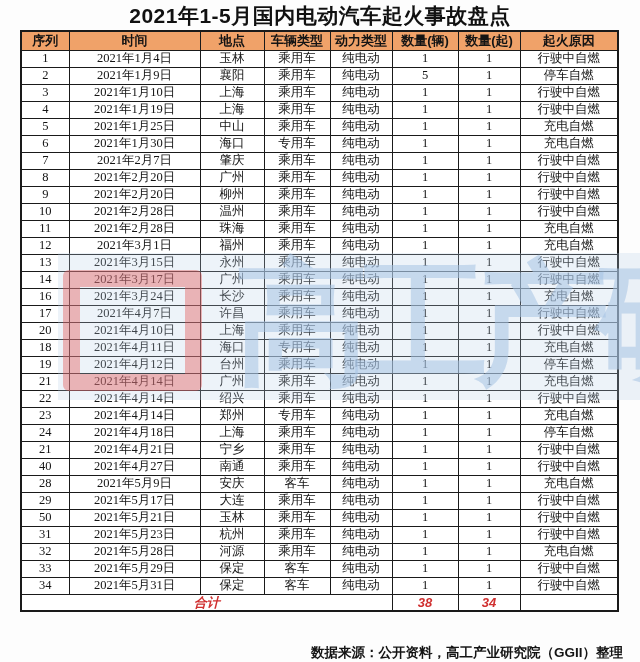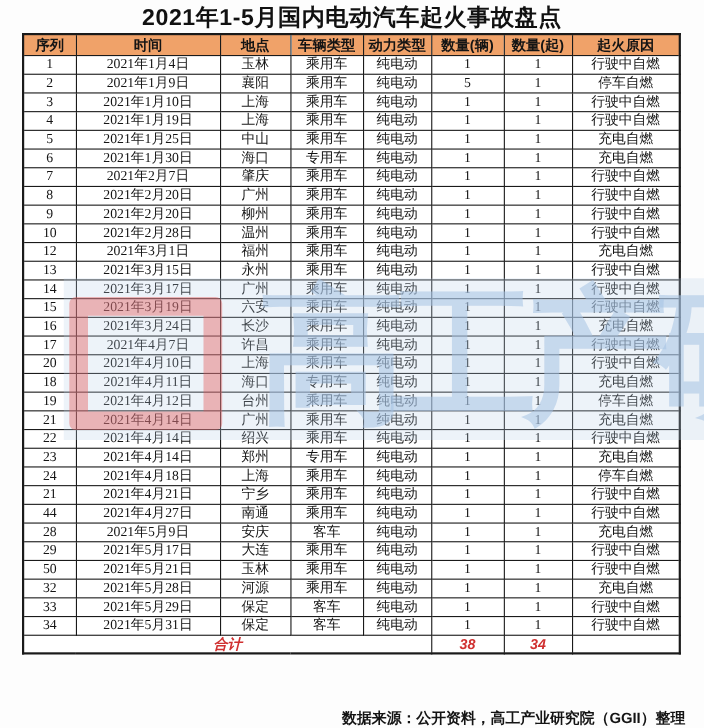--- a/index.html
+++ b/index.html
@@ -188,20 +188,30 @@
           <td>10</td>
           <td>2021年2月28日</td>
           <td>温州</td>
           <td>乘用车</td>
           <td>纯电动</td>
           <td>1</td>
           <td>1</td>
           <td>行驶中自燃</td>
         </tr>
         <tr>
+          <td>11</td>
+          <td>2021年2月28日</td>
+          <td>珠海</td>
+          <td>乘用车</td>
+          <td>纯电动</td>
+          <td>1</td>
+          <td>1</td>
+          <td>充电自燃</td>
+        </tr>
+        <tr>
           <td>12</td>
           <td>2021年3月1日</td>
           <td>福州</td>
           <td>乘用车</td>
           <td>纯电动</td>
           <td>1</td>
           <td>1</td>
           <td>充电自燃</td>
         </tr>
         <tr>
@@ -211,30 +221,20 @@
           <td>乘用车</td>
           <td>纯电动</td>
           <td>1</td>
           <td>1</td>
           <td>行驶中自燃</td>
         </tr>
         <tr>
           <td>14</td>
           <td>2021年3月17日</td>
           <td>广州</td>
-          <td>乘用车</td>
-          <td>纯电动</td>
-          <td>1</td>
-          <td>1</td>
-          <td>行驶中自燃</td>
-        </tr>
-        <tr>
-          <td>15</td>
-          <td>2021年3月19日</td>
-          <td>六安</td>
           <td>乘用车</td>
           <td>纯电动</td>
           <td>1</td>
           <td>1</td>
           <td>行驶中自燃</td>
         </tr>
         <tr>
           <td>16</td>
           <td>2021年3月24日</td>
           <td>长沙</td>
@@ -328,21 +328,21 @@
           <td>21</td>
           <td>2021年4月21日</td>
           <td>宁乡</td>
           <td>乘用车</td>
           <td>纯电动</td>
           <td>1</td>
           <td>1</td>
           <td>行驶中自燃</td>
         </tr>
         <tr>
-          <td>44</td>
+          <td>40</td>
           <td>2021年4月27日</td>
           <td>南通</td>
           <td>乘用车</td>
           <td>纯电动</td>
           <td>1</td>
           <td>1</td>
           <td>行驶中自燃</td>
         </tr>
         <tr>
           <td>28</td>
@@ -361,20 +361,30 @@
           <td>乘用车</td>
           <td>纯电动</td>
           <td>1</td>
           <td>1</td>
           <td>行驶中自燃</td>
         </tr>
         <tr>
           <td>50</td>
           <td>2021年5月21日</td>
           <td>玉林</td>
+          <td>乘用车</td>
+          <td>纯电动</td>
+          <td>1</td>
+          <td>1</td>
+          <td>行驶中自燃</td>
+        </tr>
+        <tr>
+          <td>31</td>
+          <td>2021年5月23日</td>
+          <td>杭州</td>
           <td>乘用车</td>
           <td>纯电动</td>
           <td>1</td>
           <td>1</td>
           <td>行驶中自燃</td>
         </tr>
         <tr>
           <td>32</td>
           <td>2021年5月28日</td>
           <td>河源</td>

